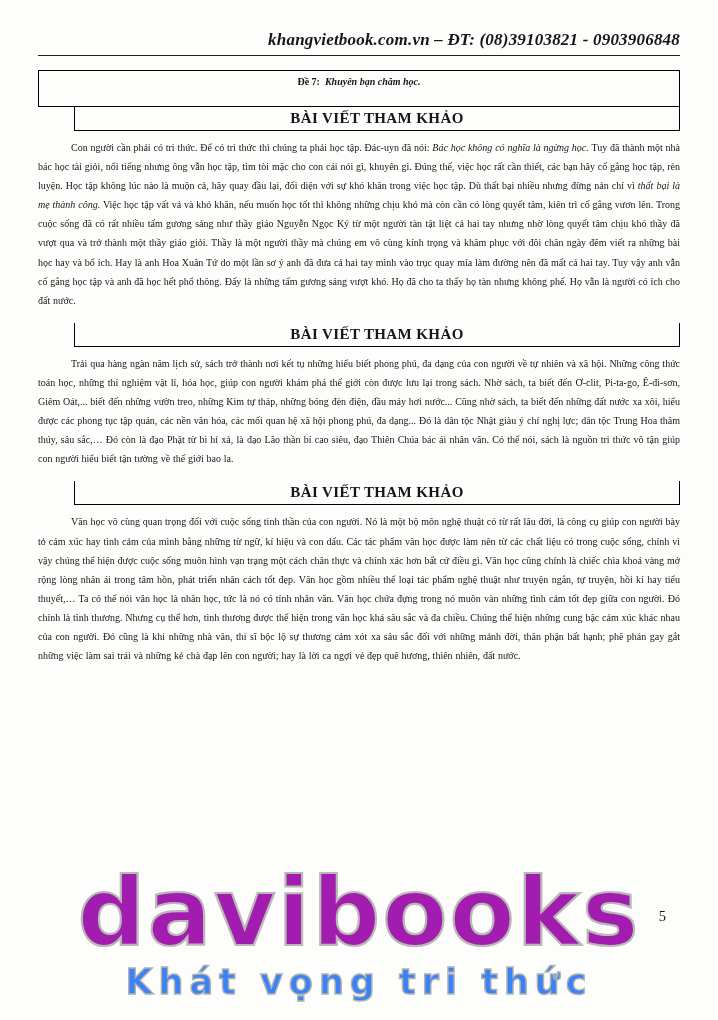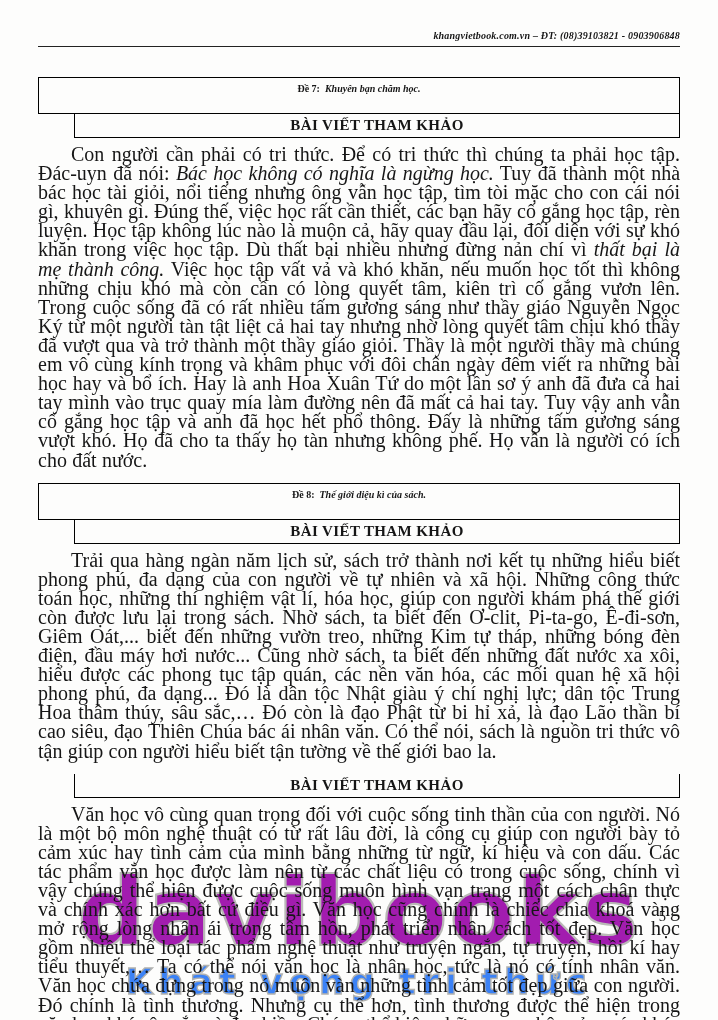--- a/index.html
+++ b/index.html
@@ -11,24 +11,24 @@
     overflow:hidden;
     font-family:"Liberation Serif", serif;
     color:#161616;
   }
   .content { position:relative; z-index:2; padding:30px 38px 0 38px; }
 
   .header-line {
     text-align:right;
     font-weight:bold;
     font-style:italic;
-    font-size:10px;
+    font-size:17px;
     padding-bottom:5px;
     border-bottom:1.4px solid #222;
-    margin-bottom:30px;
+    margin-bottom:14px;
     letter-spacing:.2px;
   }
 
   .section { margin-top:13px; }
   .section:first-of-type { margin-top:0; }
 
   .title-box {
     border:1.6px solid #000;
     text-align:center;
     font-weight:bold;
@@ -46,21 +46,21 @@
     letter-spacing:.4px;
     padding:2px 4px 3px 4px;
     line-height:18px;
     margin-left:36px;
   }
 
   .para {
     margin:7px 0 0 0;
     text-align:justify;
     text-indent:33px;
-    font-size:20px;
+    font-size:10px;
     line-height:19.1px;
     word-spacing:.3px;
   }
   .para .i { font-style:italic; }
 
   .page-number {
     position:absolute;
     z-index:2;
     right:52px;
     top:908px;
@@ -104,23 +104,20 @@
 
     <div class="section">
       <div class="title-box">
         <span>Đề 7:</span><span class="de-title">Khuyên bạn chăm học.</span>
       </div>
       <div class="subtitle-box">BÀI VIẾT THAM KHẢO</div>
       <p class="para"><span>Con người cần phải có tri thức. Để có tri thức thì chúng ta phải học tập. Đác-uyn đã nói: </span><span class="i">Bác học không có nghĩa là ngừng học.</span><span> Tuy đã thành một nhà bác học tài giỏi, nổi tiếng nhưng ông vẫn học tập, tìm tòi mặc cho con cái nói gì, khuyên gì. Đúng thế, việc học rất cần thiết, các bạn hãy cố gắng học tập, rèn luyện. Học tập không lúc nào là muộn cả, hãy quay đầu lại, đối diện với sự khó khăn trong việc học tập. Dù thất bại nhiều nhưng đừng nản chí vì </span><span class="i">thất bại là mẹ thành công.</span><span> Việc học tập vất vả và khó khăn, nếu muốn học tốt thì không những chịu khó mà còn cần có lòng quyết tâm, kiên trì cố gắng vươn lên. Trong cuộc sống đã có rất nhiều tấm gương sáng như thầy giáo Nguyễn Ngọc Ký từ một người tàn tật liệt cả hai tay nhưng nhờ lòng quyết tâm chịu khó thầy đã vượt qua và trở thành một thầy giáo giỏi. Thầy là một người thầy mà chúng em vô cùng kính trọng và khâm phục với đôi chân ngày đêm viết ra những bài học hay và bổ ích. Hay là anh Hoa Xuân Tứ do một lần sơ ý anh đã đưa cả hai tay mình vào trục quay mía làm đường nên đã mất cả hai tay. Tuy vậy anh vẫn cố gắng học tập và anh đã học hết phổ thông. Đấy là những tấm gương sáng vượt khó. Họ đã cho ta thấy họ tàn nhưng không phế. Họ vẫn là người có ích cho đất nước.</span></p>
     </div>
 
     <div class="section">
-      <div class="title-box">
-        <span>Đề 8:</span><span class="de-title">Thế giới diệu kì của sách.</span>
-      </div>
       <div class="subtitle-box">BÀI VIẾT THAM KHẢO</div>
       <p class="para"><span>Trải qua hàng ngàn năm lịch sử, sách trở thành nơi kết tụ những hiểu biết phong phú, đa dạng của con người về tự nhiên và xã hội. Những công thức toán học, những thí nghiệm vật lí, hóa học, giúp con người khám phá thế giới còn được lưu lại trong sách. Nhờ sách, ta biết đến Ơ-clit, Pi-ta-go, Ê-đi-sơn, Giêm Oát,... biết đến những vườn treo, những Kim tự tháp, những bóng đèn điện, đầu máy hơi nước... Cũng nhờ sách, ta biết đến những đất nước xa xôi, hiểu được các phong tục tập quán, các nền văn hóa, các mối quan hệ xã hội phong phú, đa dạng... Đó là dân tộc Nhật giàu ý chí nghị lực; dân tộc Trung Hoa thâm thúy, sâu sắc,… Đó còn là đạo Phật từ bi hỉ xả, là đạo Lão thần bí cao siêu, đạo Thiên Chúa bác ái nhân văn. Có thể nói, sách là nguồn tri thức vô tận giúp con người hiểu biết tận tường về thế giới bao la.</span></p>
     </div>
 
     <div class="section">
       <div class="subtitle-box">BÀI VIẾT THAM KHẢO</div>
       <p class="para"><span>Văn học vô cùng quan trọng đối với cuộc sống tinh thần của con người. Nó là một bộ môn nghệ thuật có từ rất lâu đời, là công cụ giúp con người bày tỏ cảm xúc hay tình cảm của mình bằng những từ ngữ, kí hiệu và con dấu. Các tác phẩm văn học được làm nên từ các chất liệu có trong cuộc sống, chính vì vậy chúng thể hiện được cuộc sống muôn hình vạn trạng một cách chân thực và chính xác hơn bất cứ điều gì. Văn học cũng chính là chiếc chìa khoá vàng mở rộng lòng nhân ái trong tâm hồn, phát triển nhân cách tốt đẹp. Văn học gồm nhiều thể loại tác phẩm nghệ thuật như truyện ngắn, tự truyện, hồi kí hay tiểu thuyết,… Ta có thể nói văn học là nhân học, tức là nó có tính nhân văn. Văn học chứa đựng trong nó muôn vàn những tình cảm tốt đẹp giữa con người. Đó chính là tình thương. Nhưng cụ thể hơn, tình thương được thể hiện trong văn học khá sâu sắc và đa chiều. Chúng thể hiện những cung bậc cảm xúc khác nhau của con người. Đó cũng là khi những nhà văn, thi sĩ bộc lộ sự thương cảm xót xa sâu sắc đối với những mảnh đời, thân phận bất hạnh; phê phán gay gắt những việc làm sai trái và những kẻ chà đạp lên con người; hay là lời ca ngợi vẻ đẹp quê hương, thiên nhiên, đất nước.</span></p>
     </div>
 
   </div>

